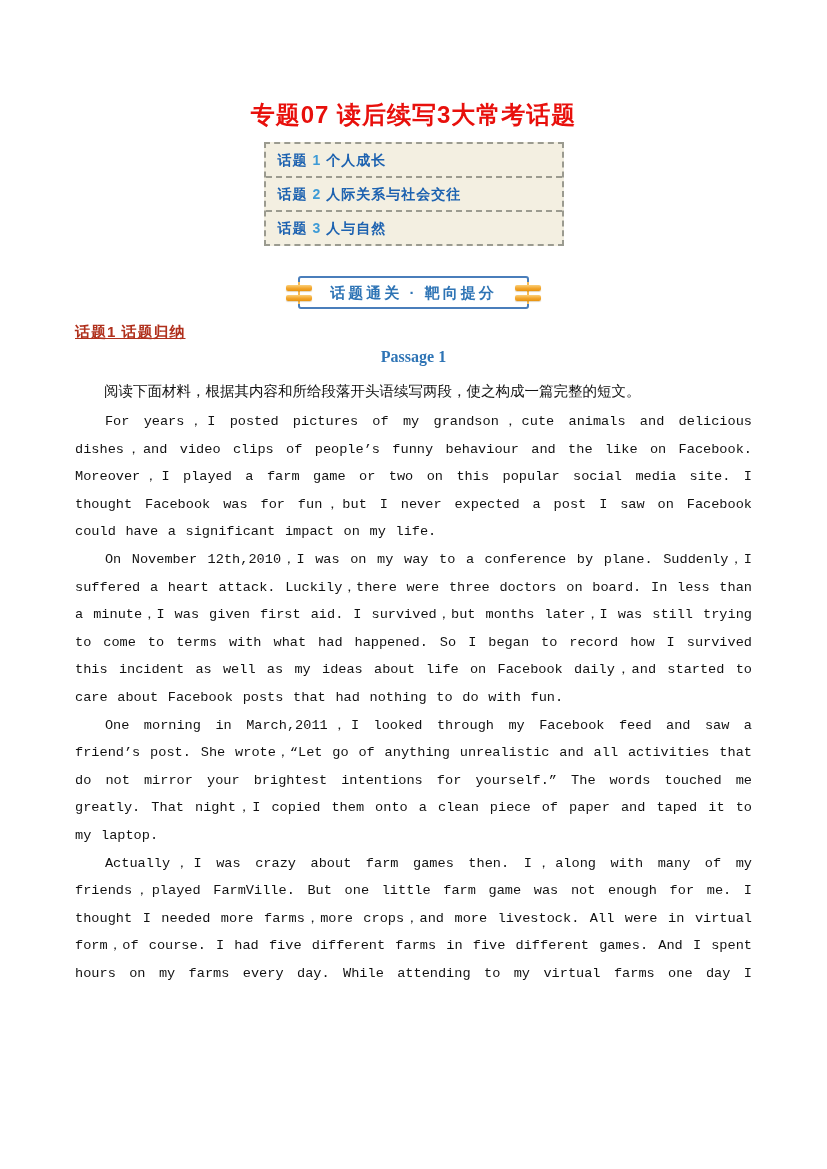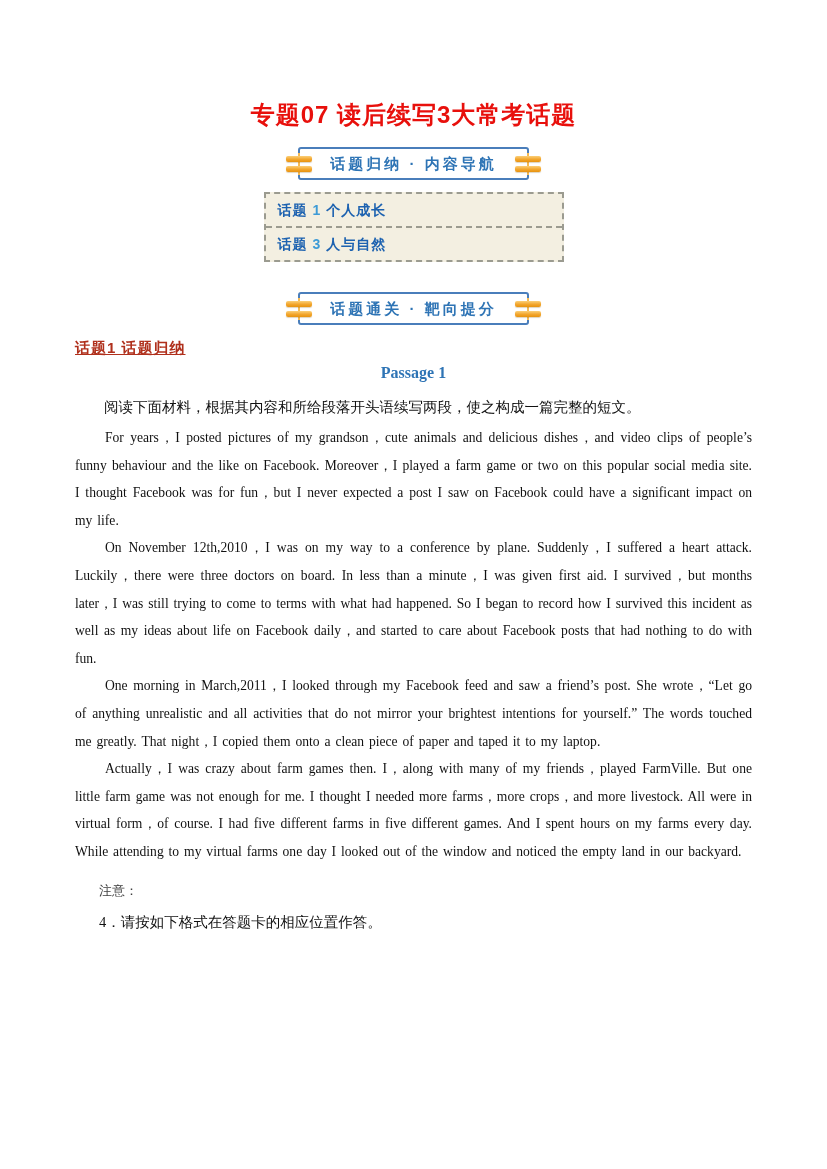--- a/index.html
+++ b/index.html
@@ -116,21 +116,21 @@
   }
   .instruction {
     margin-top: 15px;
     font-size: 14.5px;
     line-height: 20px;
     text-indent: 2em;
     color: #111;
   }
 
   
-  .passage-body { margin-top: 7px; }
+  .passage-body { margin-top: 7px; font-family: Liberation Mono, monospace; }
   .para {
     font-size: 13.6px;
     line-height: 27.6px;
     text-align: justify;
     text-indent: 2.2em;
     word-spacing: 1.5px;
     color: #111;
   }
 
   
@@ -154,37 +154,27 @@
     color: #111;
   }
 </style>
 </head>
 <body>
 
 <div class="page">
 
   <div class="doc-title">专题07 读后续写3大常考话题</div>
 
-  <div class="banner-wrap first">
-    <div class="banner">
-      <span class="ornament left">
-        <span class="bar top"></span>
-          <span class="bar bottom"></span>
-      </span>
-      <span>话题归纳 · 内容导航</span>
-      <span class="ornament right">
-        <span class="bar top"></span>
-          <span class="bar bottom"></span>
-      </span>
-    </div>
-  </div>
 
   <div class="topic-nav">
     <div class="topic-row">
       <span>话题</span><span class="topic-num">1</span><span>个人成长</span>
+    </div>
+    <div class="topic-row">
+      <span>话题</span><span class="topic-num">2</span><span>人际关系与社会交往</span>
     </div>
     <div class="topic-row">
       <span>话题</span><span class="topic-num">3</span><span>人与自然</span>
     </div>
   </div>
 
   <div class="banner-wrap second">
     <div class="banner">
       <span class="ornament left">
         <span class="bar top"></span>

